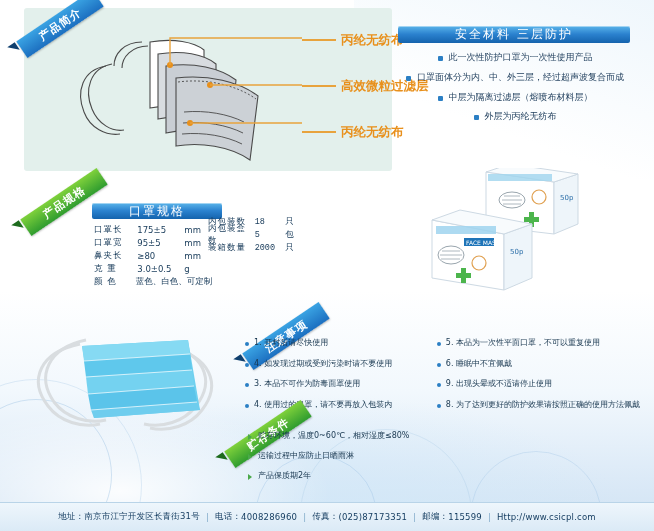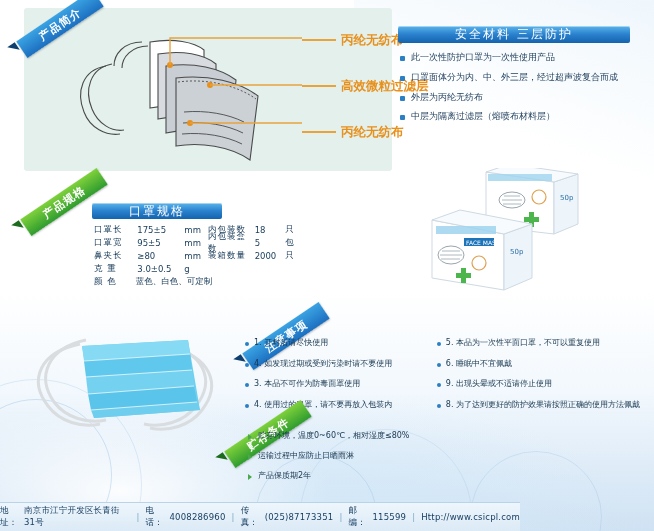--- a/index.html
+++ b/index.html
@@ -57,21 +57,21 @@
     background:linear-gradient(180deg,#5ab4ea 0%,#2b82cf 48%,#1463ad 100%);
     color:#fff;font-size:12px;font-weight:normal;letter-spacing:2px;
     display:flex;align-items:center;justify-content:center;
     border-radius:2px;box-shadow:inset 0 1px 0 rgba(255,255,255,.45);
   }
 
   
   .safety{position:absolute;left:398px;top:26px;width:232px;}
   .safety .hbar{height:17px;}
   .slist{margin-top:9px;}
-  .srow{display:flex;align-items:flex-start;margin-bottom:9px;}
+  .srow{display:flex;align-items:flex-start;margin-bottom:9px;justify-content:center;}
   .sq{width:5px;height:5px;background:#2b7fc4;margin:4px 6px 0 2px;flex:none;
       border-radius:1px;}
   .stext{font-size:9px;color:#1c3b5a;line-height:1.2;white-space:nowrap;}
 
   
   .specs{position:absolute;left:60px;top:203px;width:260px;}
   .tbl{position:absolute;}
   .tbl .hbar{height:16px;}
   .trow{display:flex;align-items:center;height:13px;font-size:8.5px;color:#173a59;}
   .trow.alt{background:#ffffff;}
@@ -95,21 +95,21 @@
   .ntext{font-size:8px;color:#17364f;line-height:1.2;white-space:nowrap;}
 
   
   .storage{position:absolute;left:248px;top:430px;width:300px;}
   .strow{display:flex;align-items:flex-start;margin-bottom:9px;}
   .stq{width:0;height:0;border-left:4px solid #4aa84a;border-top:3px solid transparent;
        border-bottom:3px solid transparent;margin:4px 6px 0 0;flex:none;}
   .sttext{font-size:8px;color:#17364f;white-space:nowrap;}
 
   
-  .footer{position:absolute;left:0;bottom:0;width:520px;height:28px;
+  .footer{position:absolute;left:0;bottom:0;width:654px;height:28px;
     background:linear-gradient(180deg,#eef6fc,#dbeaf6);
     border-top:1px solid #b9d4e8;
     display:flex;align-items:center;justify-content:center;}
   .ftxt{font-size:8.5px;color:#123a5e;letter-spacing:.2px;}
   .fsep{color:#7fa9c8;margin:0 6px;}
 </style>
 </head>
 <body>
 
 <div class="page">
@@ -186,25 +186,25 @@
       <div class="srow">
         <span class="sq"></span>
         <span class="stext">此一次性防护口罩为一次性使用产品</span>
       </div>
       <div class="srow">
         <span class="sq"></span>
         <span class="stext">口罩面体分为内、中、外三层，经过超声波复合而成</span>
       </div>
       <div class="srow">
         <span class="sq"></span>
-        <span class="stext">外层为丙纶无纺布</span>
+        <span class="stext">中层为隔离过滤层（熔喷布材料层）</span>
       </div>
       <div class="srow">
         <span class="sq"></span>
-        <span class="stext">中层为隔离过滤层（熔喷布材料层）</span>
+        <span class="stext">外层为丙纶无纺布</span>
       </div>
     </div>
   </div>
 
   <div style="position:absolute;left:18px;top:192px;">
     <div class="ribbon green">产品规格</div>
     <div class="ribbon-tail g" style="left:-5px;top:30px;transform:rotate(-34deg);"></div>
   </div>
 
   <div class="specs">
@@ -233,21 +233,21 @@
           <span class="tu">g</span>
         </div>
         <div class="trow">
           <span class="tk">颜  色</span>
           <span class="tv-wide">蓝色、白色、可定制</span>
         </div>
       </div>
     </div>
 
     <div class="tbl" style="left:146px;top:0;width:115px;">
-      <div style="margin-top:20px;">
+      <div style="margin-top:12px;font-family:Liberation Mono, monospace;">
         <div class="trow">
           <span class="tk" style="width:52px">内包装数</span>
           <span class="tv" style="width:34px">18</span>
           <span class="tu">只</span>
         </div>
         <div class="trow alt">
           <span class="tk" style="width:52px">内包装盒数</span>
           <span class="tv" style="width:34px">5</span>
           <span class="tu">包</span>
         </div>

